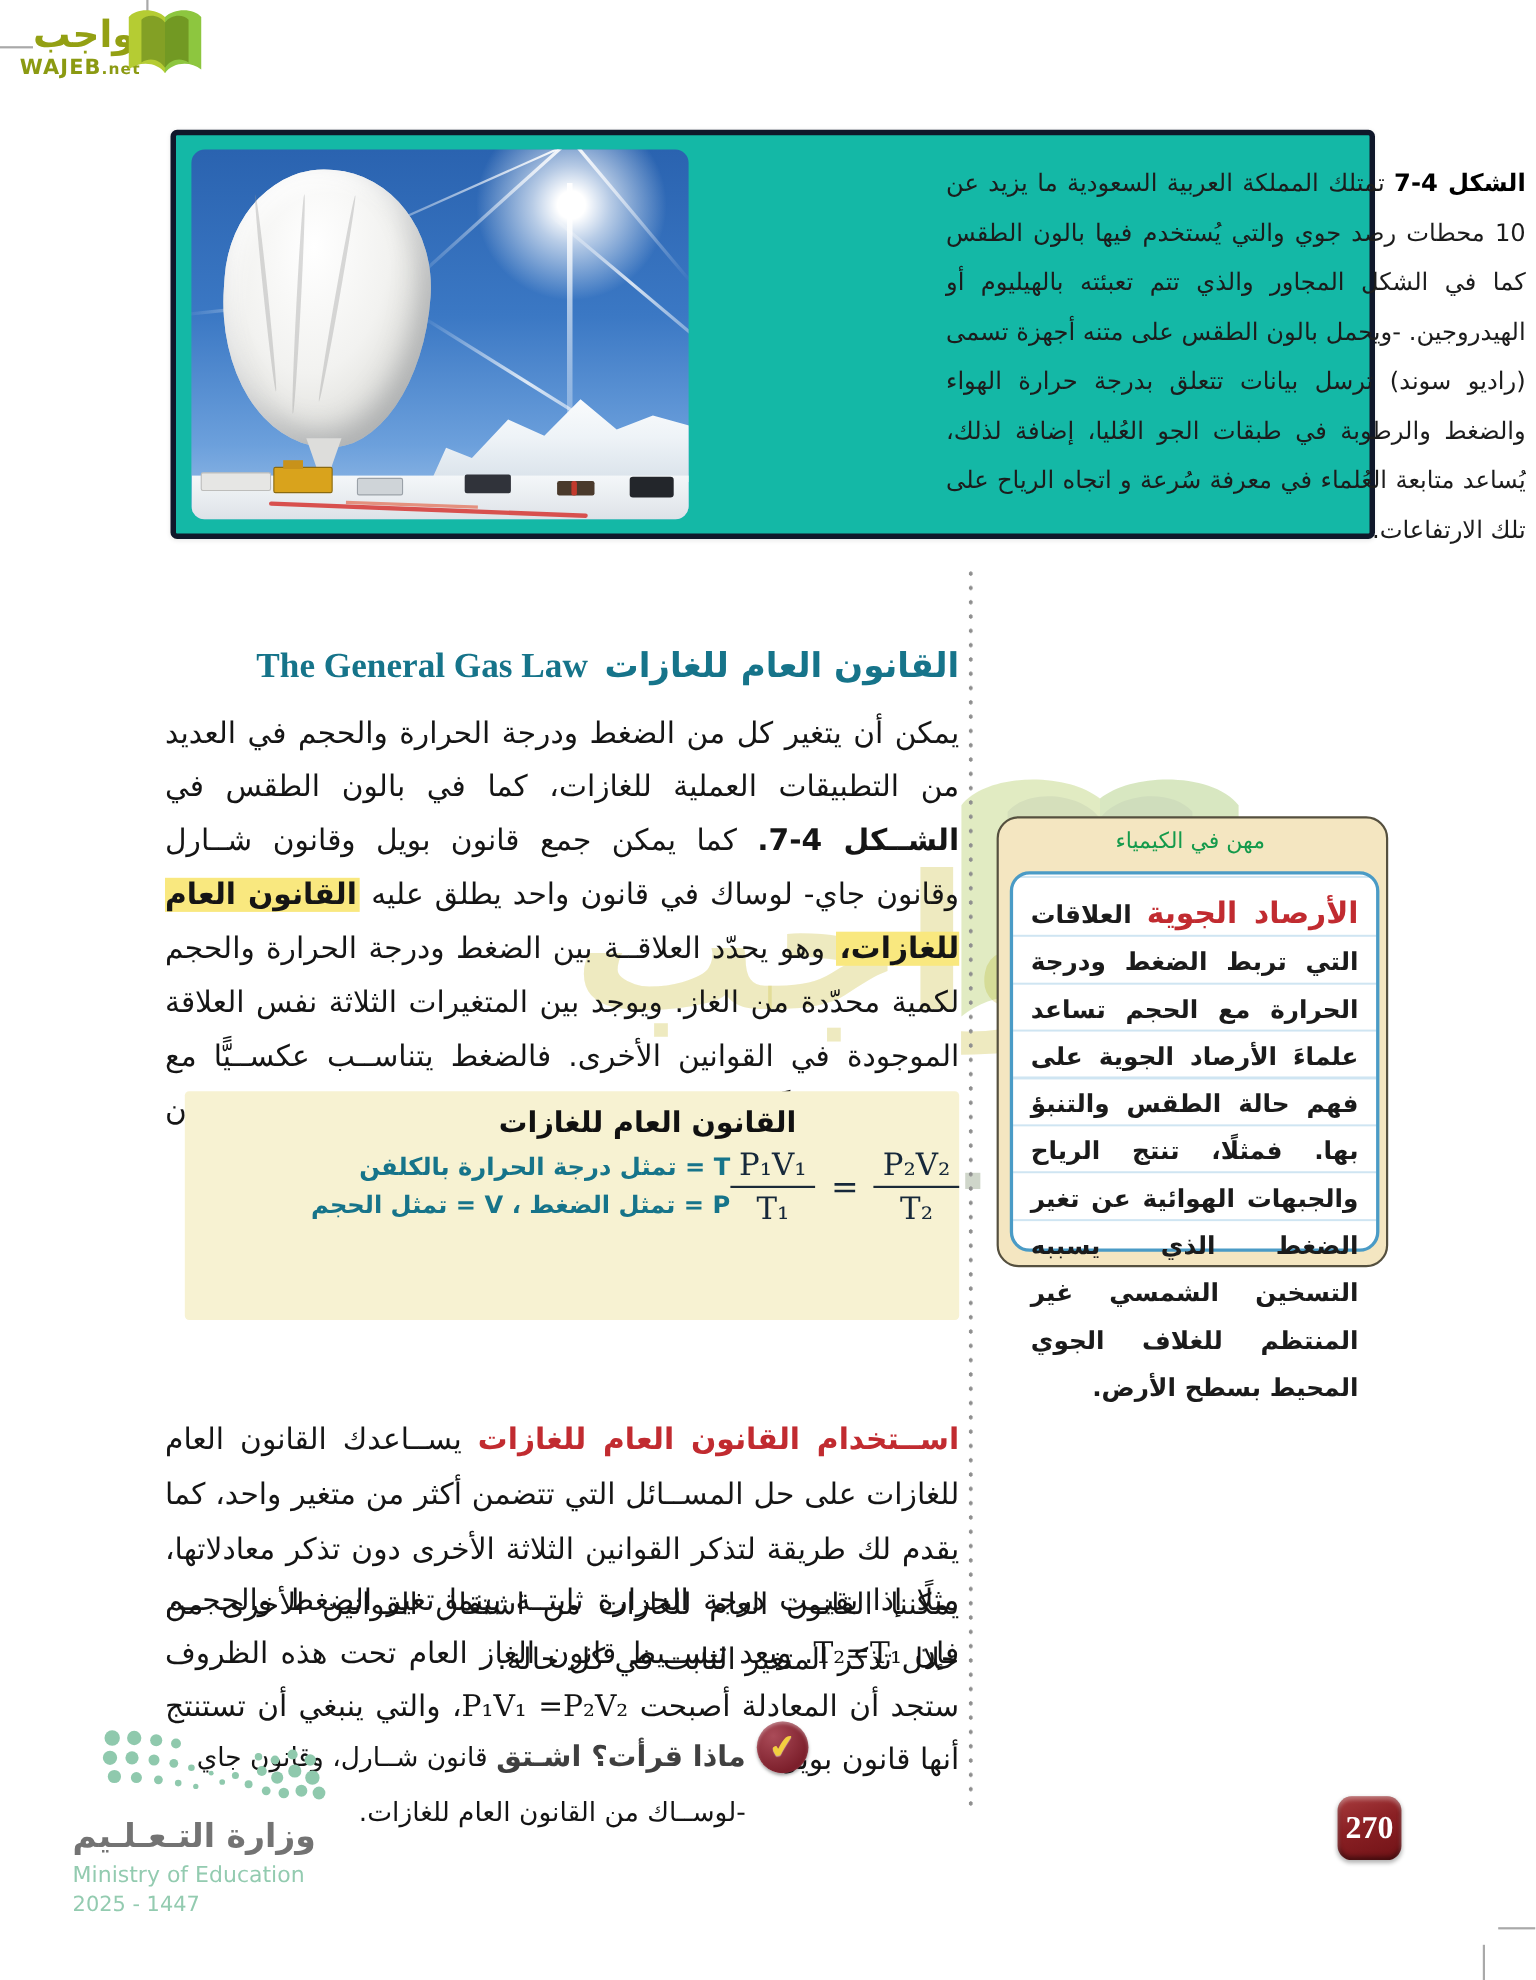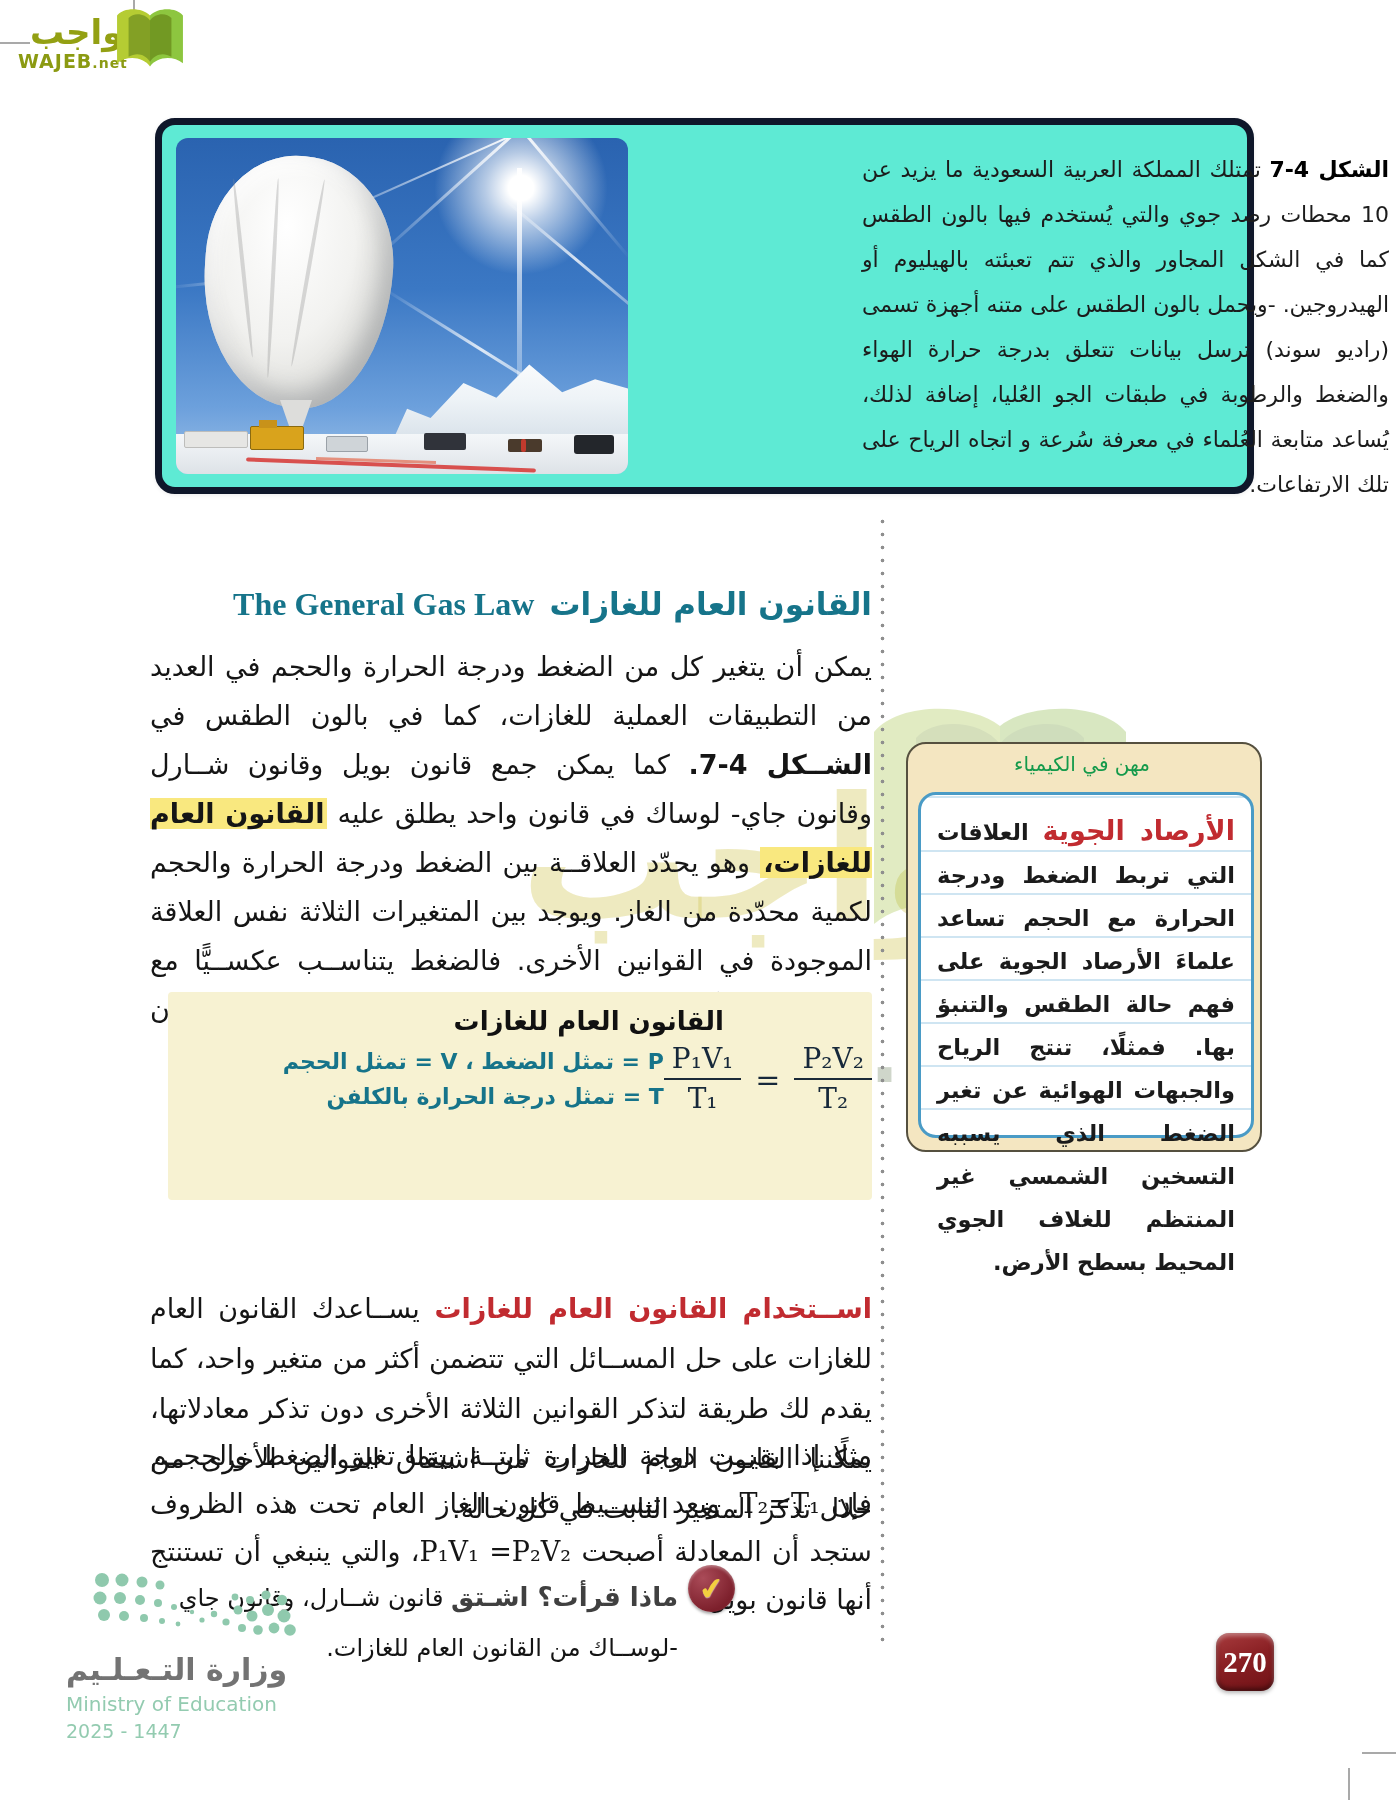--- a/index.html
+++ b/index.html
@@ -11,22 +11,22 @@
   .crop{position:absolute;background:#a9a9a9;}
 
   
   .brand{position:absolute;left:10px;top:4px;width:200px;height:80px;}
   .brand-ar{position:absolute;left:20px;top:8px;font-size:34px;font-weight:bold;color:#93a013;}
   .brand-latin{position:absolute;left:8px;top:46px;font-size:19px;font-weight:bold;color:#8b9a12;letter-spacing:1px;direction:ltr;}
   .brand-latin .net{font-size:14px;}
   .brand-book{position:absolute;left:98px;top:0px;}
 
   
-  .fig-card{position:absolute;left:155px;top:118px;width:1085px;height:362px;background:#5eead4;
-            border:7px solid #0f172a;border-radius:20px;box-shadow:0 1px 4px rgba(0,0,0,.08);}
+  .fig-card{position:absolute;left:155px;top:118px;width:1085px;height:362px;background:#14b8a6;
+            border:5px solid #0f172a;border-radius:6px;box-shadow:0 1px 4px rgba(0,0,0,.08);}
   .photo{position:absolute;left:14px;top:13px;width:452px;height:336px;border-radius:12px;overflow:hidden;
          background:linear-gradient(180deg,#2a63b0 0%,#3b78c4 45%,#6ca0dc 80%,#9cc0e8 100%);}
   .sun-glow{position:absolute;left:255px;top:-40px;width:180px;height:180px;border-radius:50%;
             background:radial-gradient(circle,#ffffff 10%,rgba(255,255,255,.65) 28%,rgba(255,255,255,0) 68%);}
   .ray{position:absolute;background:linear-gradient(180deg,rgba(255,255,255,.95),rgba(255,255,255,0));}
   .ray.v{left:341px;top:30px;width:5px;height:300px;}
   .ray.d1{left:343px;top:-10px;width:3px;height:200px;transform:rotate(48deg);transform-origin:top center;}
   .ray.d2{left:343px;top:-10px;width:3px;height:170px;transform:rotate(-40deg);transform-origin:top center;}
   .ray.d3{left:343px;top:-6px;width:2px;height:260px;transform:rotate(66deg);transform-origin:top center;}
   .contrail{position:absolute;height:3px;background:linear-gradient(90deg,rgba(255,255,255,0),rgba(255,255,255,.8),rgba(255,255,255,.15));}
@@ -231,22 +231,22 @@
             <span class="num">P₁V₁</span>
             <span class="den">T₁</span>
           </span>
           <span class="frac-eq">=</span>
           <span class="frac">
             <span class="num">P₂V₂</span>
             <span class="den">T₂</span>
           </span>
         </span>
         <span class="defs">
+          <div>T = تمثل درجة الحرارة بالكلفن</div>
           <div>P = تمثل الضغط ، V = تمثل الحجم</div>
-          <div>T = تمثل درجة الحرارة بالكلفن</div>
         </span>
       </div>
     </div>
 
     <div class="main-col para usage" style="position:absolute;" dir="rtl">
       <span class="red-lead">اســتخدام القانون العام للغازات</span><span> يســاعدك القانون العام للغازات على حل المســائل التي تتضمن أكثر من متغير واحد، كما يقدم لك طريقة لتذكر القوانين الثلاثة الأخرى دون تذكر معادلاتها، يمكننا القانون العام للغازات من اشتقاق القوانين الأخرى من خلال تذكر المتغير الثابت في كل حالة.</span>
     </div>
 
     <div class="main-col para p2" style="position:absolute;" dir="rtl">
       <span>مثلًا إذا بقيــت درجة الحرارة ثابتــة بينما تغير الضغط والحجــم فإن </span><span class="eq-inline">T₂=T₁</span><span>. وبعد تبســيط قانون الغاز العام تحت هذه الظروف ستجد أن المعادلة أصبحت </span><span class="eq-inline">P₁V₁ =P₂V₂</span><span>، والتي ينبغي أن تستنتج أنها قانون بويل.</span>

